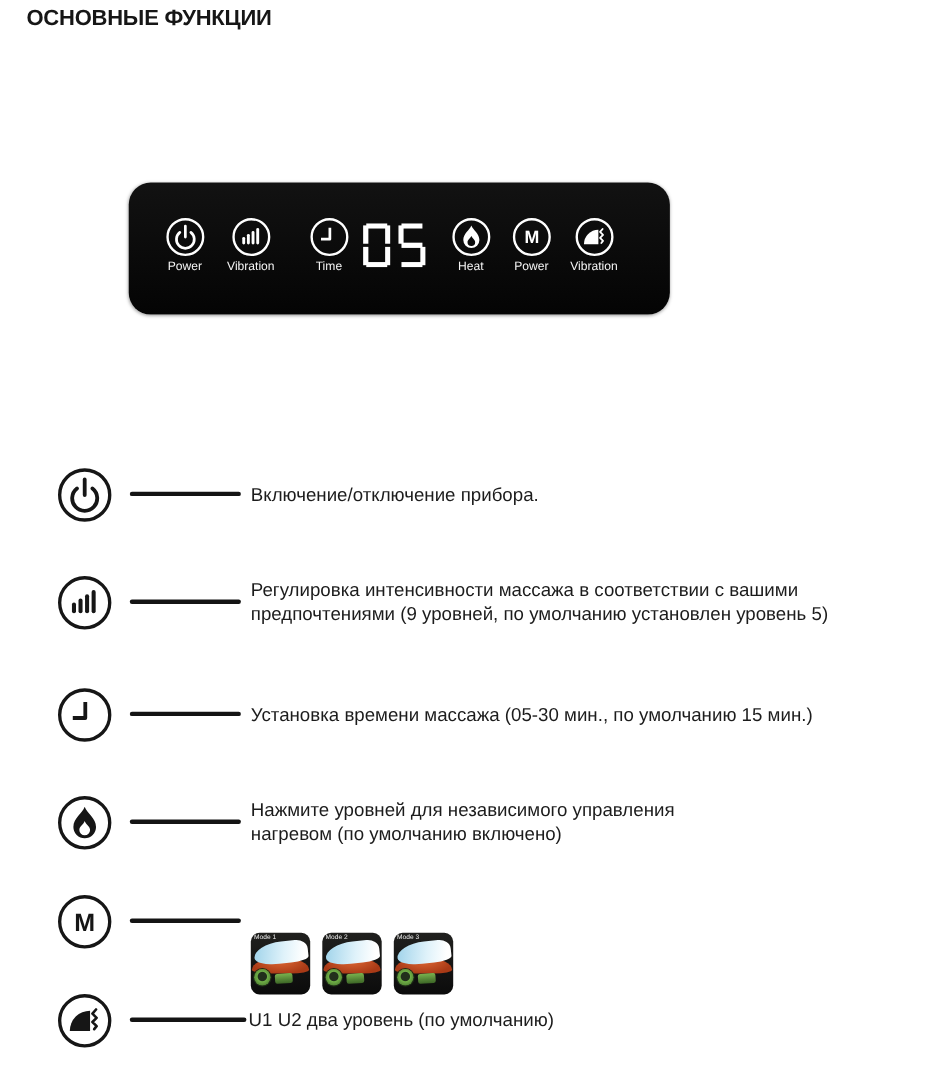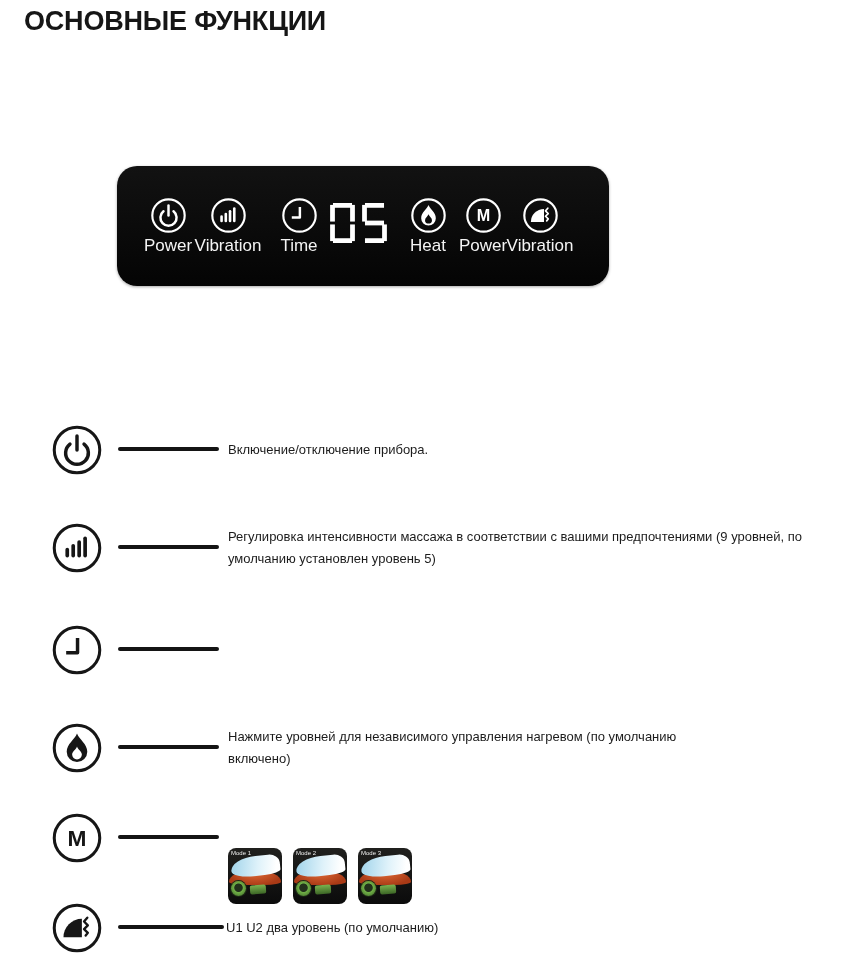--- a/index.html
+++ b/index.html
@@ -3,44 +3,44 @@
 <meta charset="utf-8">
 <style>
   html,body{margin:0;padding:0}
   body{
     width:860px;height:970px;position:relative;overflow:hidden;
     background:#ffffff;color:#1c1c1c;
     font-family:"Liberation Sans",sans-serif;
   }
   .title{
     position:absolute;left:24px;top:6px;
-    font-size:27px;font-weight:bold;letter-spacing:-0.2px;color:#161616;
+    font-size:20px;font-weight:bold;letter-spacing:-0.2px;color:#161616;
   }
   
   .panel{
     position:absolute;left:117px;top:166px;width:492px;height:120px;
     background:linear-gradient(180deg,#121212,#040404);
     border-radius:20px;box-shadow:0 1px 3px rgba(0,0,0,.35);
   }
   .p-btn{
     position:absolute;top:31px;width:60px;
     display:flex;flex-direction:column;align-items:center;color:#ffffff;
   }
   .p-btn .icon{width:37px;height:37px;display:block}
-  .p-btn .p-label{margin-top:2px;font-size:17px;white-space:nowrap;color:#f4f4f4}
+  .p-btn .p-label{margin-top:2px;font-size:11px;white-space:nowrap;color:#f4f4f4}
   .btn-power{left:21px}.btn-intensity{left:81px}.btn-time{left:152px}
   .btn-heat{left:281px}.btn-mode{left:336px}.btn-vibration{left:393px}
   .display{position:absolute;left:213px;top:37px;display:flex;gap:7px}
   .seg{width:25px;height:40px;display:block}
   
   .func-row{position:absolute;left:0;width:860px;height:52px}
   .func-icon{position:absolute;left:51px;top:0;width:52px;height:52px;color:#161616}
   .func-icon svg,.icon svg{width:100%;height:100%;display:block}
   .func-line{position:absolute;left:118px;top:23px;width:101px;height:4px;background:#141414;border-radius:2px}
-  .func-text{position:absolute;left:228px;top:15px;font-size:13px;line-height:22px;color:#1c1c1c}
+  .func-text{position:absolute;left:228px;top:15px;font-size:17px;line-height:22px;color:#1c1c1c}
   .row-power{top:424px}
   .row-intensity{top:522px}
   .row-time{top:624px}
   .row-heat{top:722px}
   .row-mode{top:812px}
   .row-vibration{top:902px}
   .row-intensity .func-text{top:4px;width:592px}
   .row-heat .func-text{top:4px;width:458px}
   .row-vibration .func-line{width:106px}
   .row-vibration .func-text{left:226px}
@@ -182,20 +182,21 @@
     <span class="func-text">Регулировка интенсивности массажа в соответствии с вашими предпочтениями (9 уровней, по умолчанию установлен уровень 5)</span>
   </div>
     <div class="func-row row-time">
     <span class="func-icon">
         <svg viewBox="0 0 48 48">
           <circle cx="24" cy="24" r="21" fill="none" stroke="currentColor" stroke-width="2.8"></circle>
           <path d="M24.5 13v13.5H14" fill="none" stroke="currentColor" stroke-width="3.2" stroke-linejoin="round"></path>
         </svg>
       </span>
     <span class="func-line"></span>
+    <span class="func-text">Установка времени массажа (05-30 мин., по умолчанию 15 мин.)</span>
   </div>
     <div class="func-row row-heat">
     <span class="func-icon">
         <svg viewBox="0 0 48 48">
           <circle cx="24" cy="24" r="21" fill="none" stroke="currentColor" stroke-width="2.8"></circle>
           <path fill-rule="evenodd" fill="currentColor" d="M24 10.5C22 16 14.5 20 14.5 27.5a9.5 9.5 0 0 0 19 0C33.5 20 26 16 24 10.5ZM24 22.5c-1 3-4.5 4.5-4.5 7.5a4.5 4.5 0 0 0 9 0c0-3-3.5-4.5-4.5-7.5Z"></path>
         </svg>
       </span>
     <span class="func-line"></span>
     <span class="func-text">Нажмите уровней для независимого управления нагревом (по умолчанию включено)</span>

